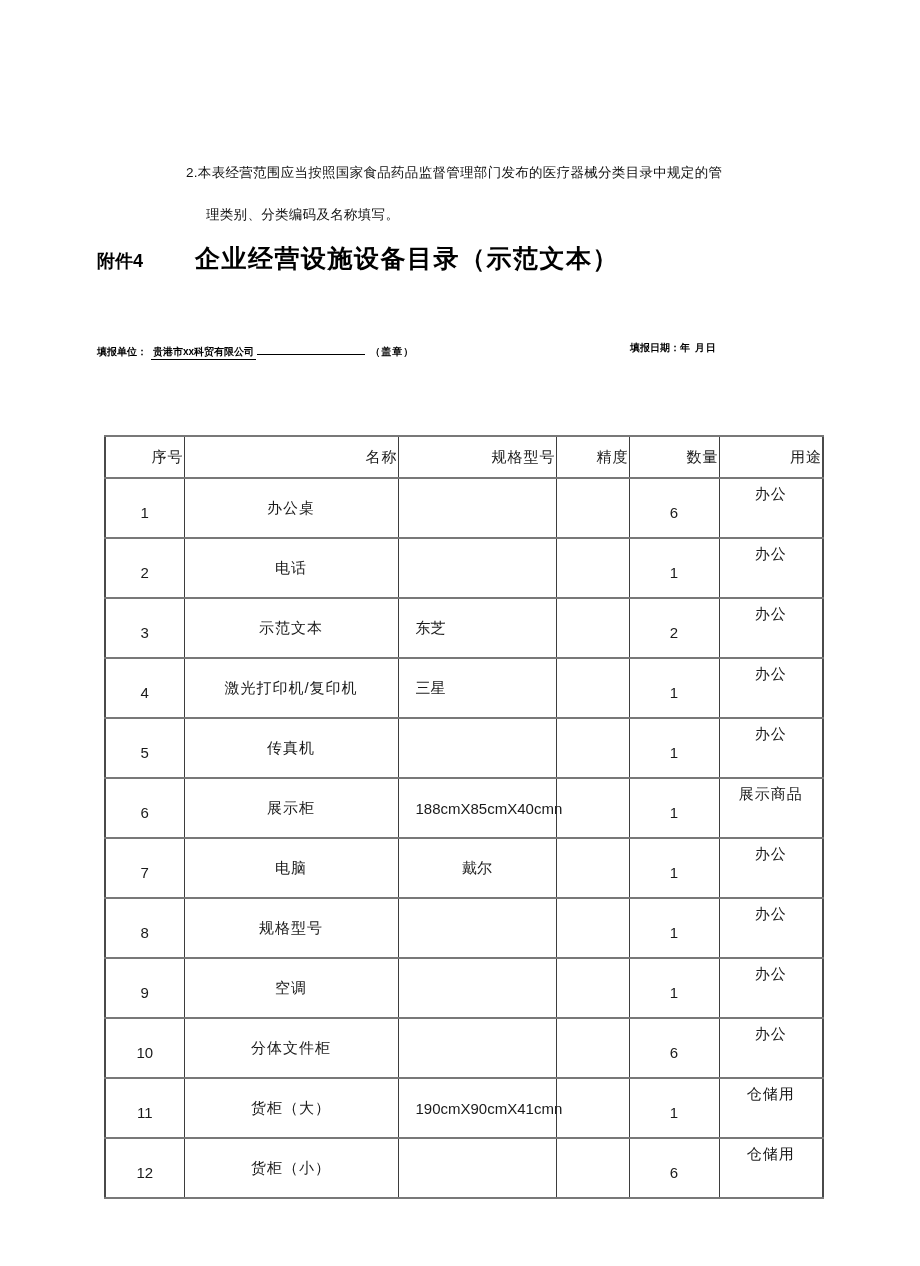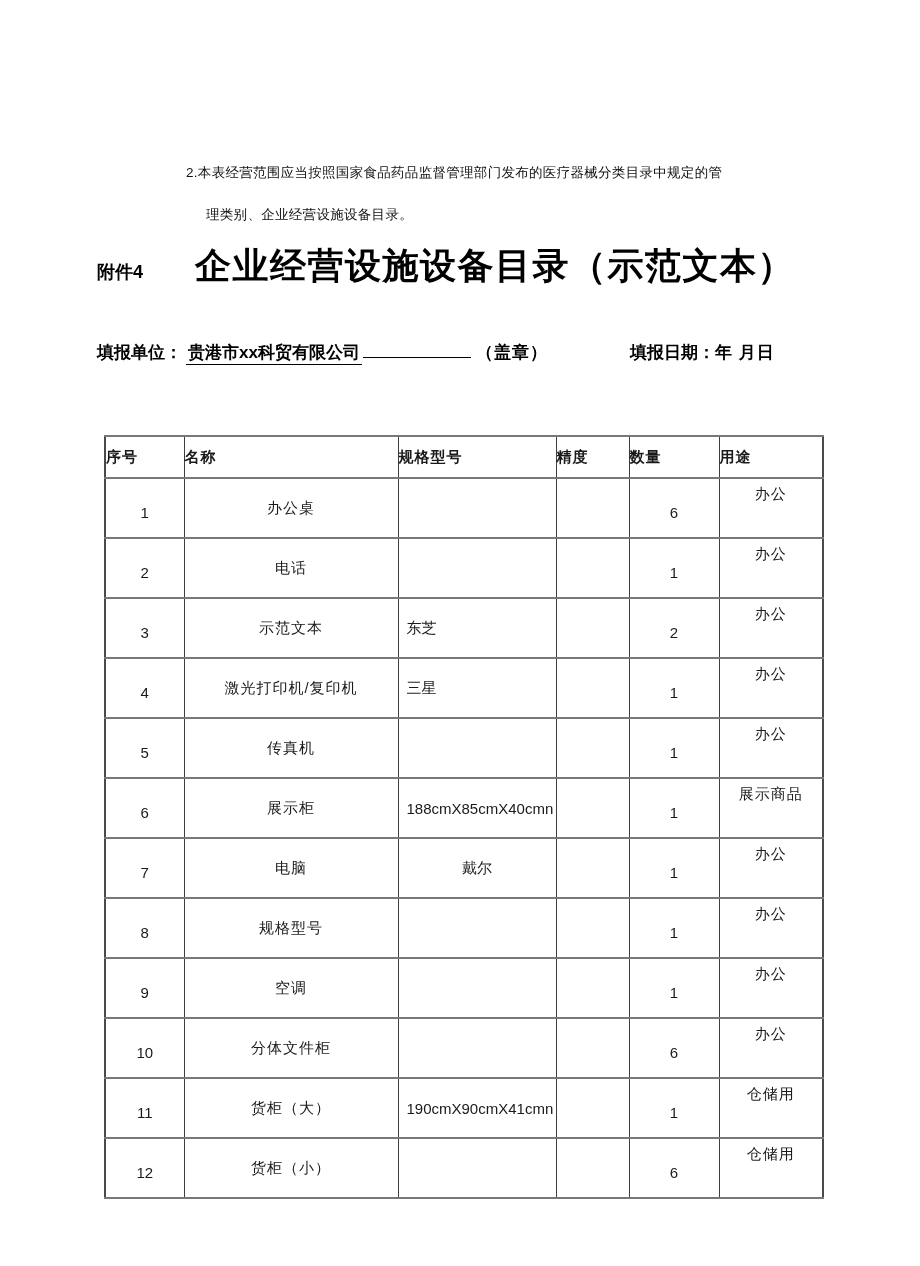--- a/index.html
+++ b/index.html
@@ -11,64 +11,64 @@
   .abs { position:absolute; }
 
   
   .note-line { font-size:13.5px; letter-spacing:0.3px; color:#111; white-space:nowrap; }
   .note-line-1 { left:186px; top:164px; }
   .note-line-2 { left:206px; top:206px; }
 
   
   .title-row { left:97px; top:242px; display:flex; align-items:baseline; white-space:nowrap; }
   .attachment-label { font-size:18px; font-weight:bold; color:#000; }
-  .main-title { font-size:36px; font-weight:bold; margin-left:52px; letter-spacing:1.5px; color:#000; }
+  .main-title { font-size:25px; font-weight:bold; margin-left:52px; letter-spacing:1.5px; color:#000; }
 
   
-  .form-line { left:97px; top:341px; width:760px; font-size:17px; font-weight:bold; white-space:nowrap; color:#000; }
+  .form-line { left:97px; top:341px; width:760px; font-size:10px; font-weight:bold; white-space:nowrap; color:#000; }
   .unit-value { border-bottom:1.6px solid #000; padding:0 2px 2px 2px; margin-left:4px; }
   .blank-line { display:inline-block; width:108px; height:13px; border-bottom:1.6px solid #000; margin:0 5px 0 1px; }
   .seal-label { letter-spacing:1px; }
   .date-group { position:absolute; left:533px; top:0; }
   .date-value { margin-left:0; letter-spacing:1px; }
 
   
   .equip-table {
     position:absolute; left:104px; top:435px;
     border-collapse:collapse; table-layout:fixed; width:718px;
     font-size:15px; color:#1a1a1a;
   }
   .equip-table th, .equip-table td {
     border-top:2px solid #787878; border-bottom:2px solid #787878;
     border-left:1.5px solid #3d3d3d; border-right:1.5px solid #3d3d3d;
     padding:0; overflow:visible; white-space:nowrap;
   }
   .equip-table { border:2px solid #4a4a4a; }
   .equip-table th {
-    height:40px; font-weight:bold; text-align:left; vertical-align:middle;
+    height:40px; font-weight:normal; text-align:right; vertical-align:middle;
     letter-spacing:1px;
   }
   .equip-table td { height:52px; text-align:center; vertical-align:middle; }
   .col-no    { width:79px;  }
   .col-name  { width:214px; }
   .col-spec  { width:158px; }
   .col-prec  { width:73px;  }
   .col-qty   { width:90px;  }
   .col-use   { width:104px; }
   td.cell-spec { }
-  td.cell-spec.align-left { text-align:left; padding-left:8px; }
+  td.cell-spec.align-left { text-align:left; padding-left:17px; }
   td.cell-use { vertical-align:top; padding-top:6px; letter-spacing:1px; }
   td.cell-name { letter-spacing:1px; }
   .low { position:relative; top:4px; display:inline-block; }
 </style>
 </head>
 <body>
 
 <div class="abs note-line note-line-1">2.本表经营范围应当按照国家食品药品监督管理部门发布的医疗器械分类目录中规定的管</div>
-<div class="abs note-line note-line-2">理类别、企业经营设施设备目录。</div>
+<div class="abs note-line note-line-2">理类别、分类编码及名称填写。</div>
 
 <div class="abs title-row">
   <span class="attachment-label">附件4</span>
   <span class="main-title">企业经营设施设备目录（示范文本）</span>
 </div>
 
 <div class="abs form-line">
   <span>填报单位：</span><span class="unit-value">贵港市xx科贸有限公司</span><span class="blank-line"></span><span class="seal-label">（盖章）</span>
   <span class="date-group">
     <span>填报日期：</span><span class="date-value">年 月日</span>

